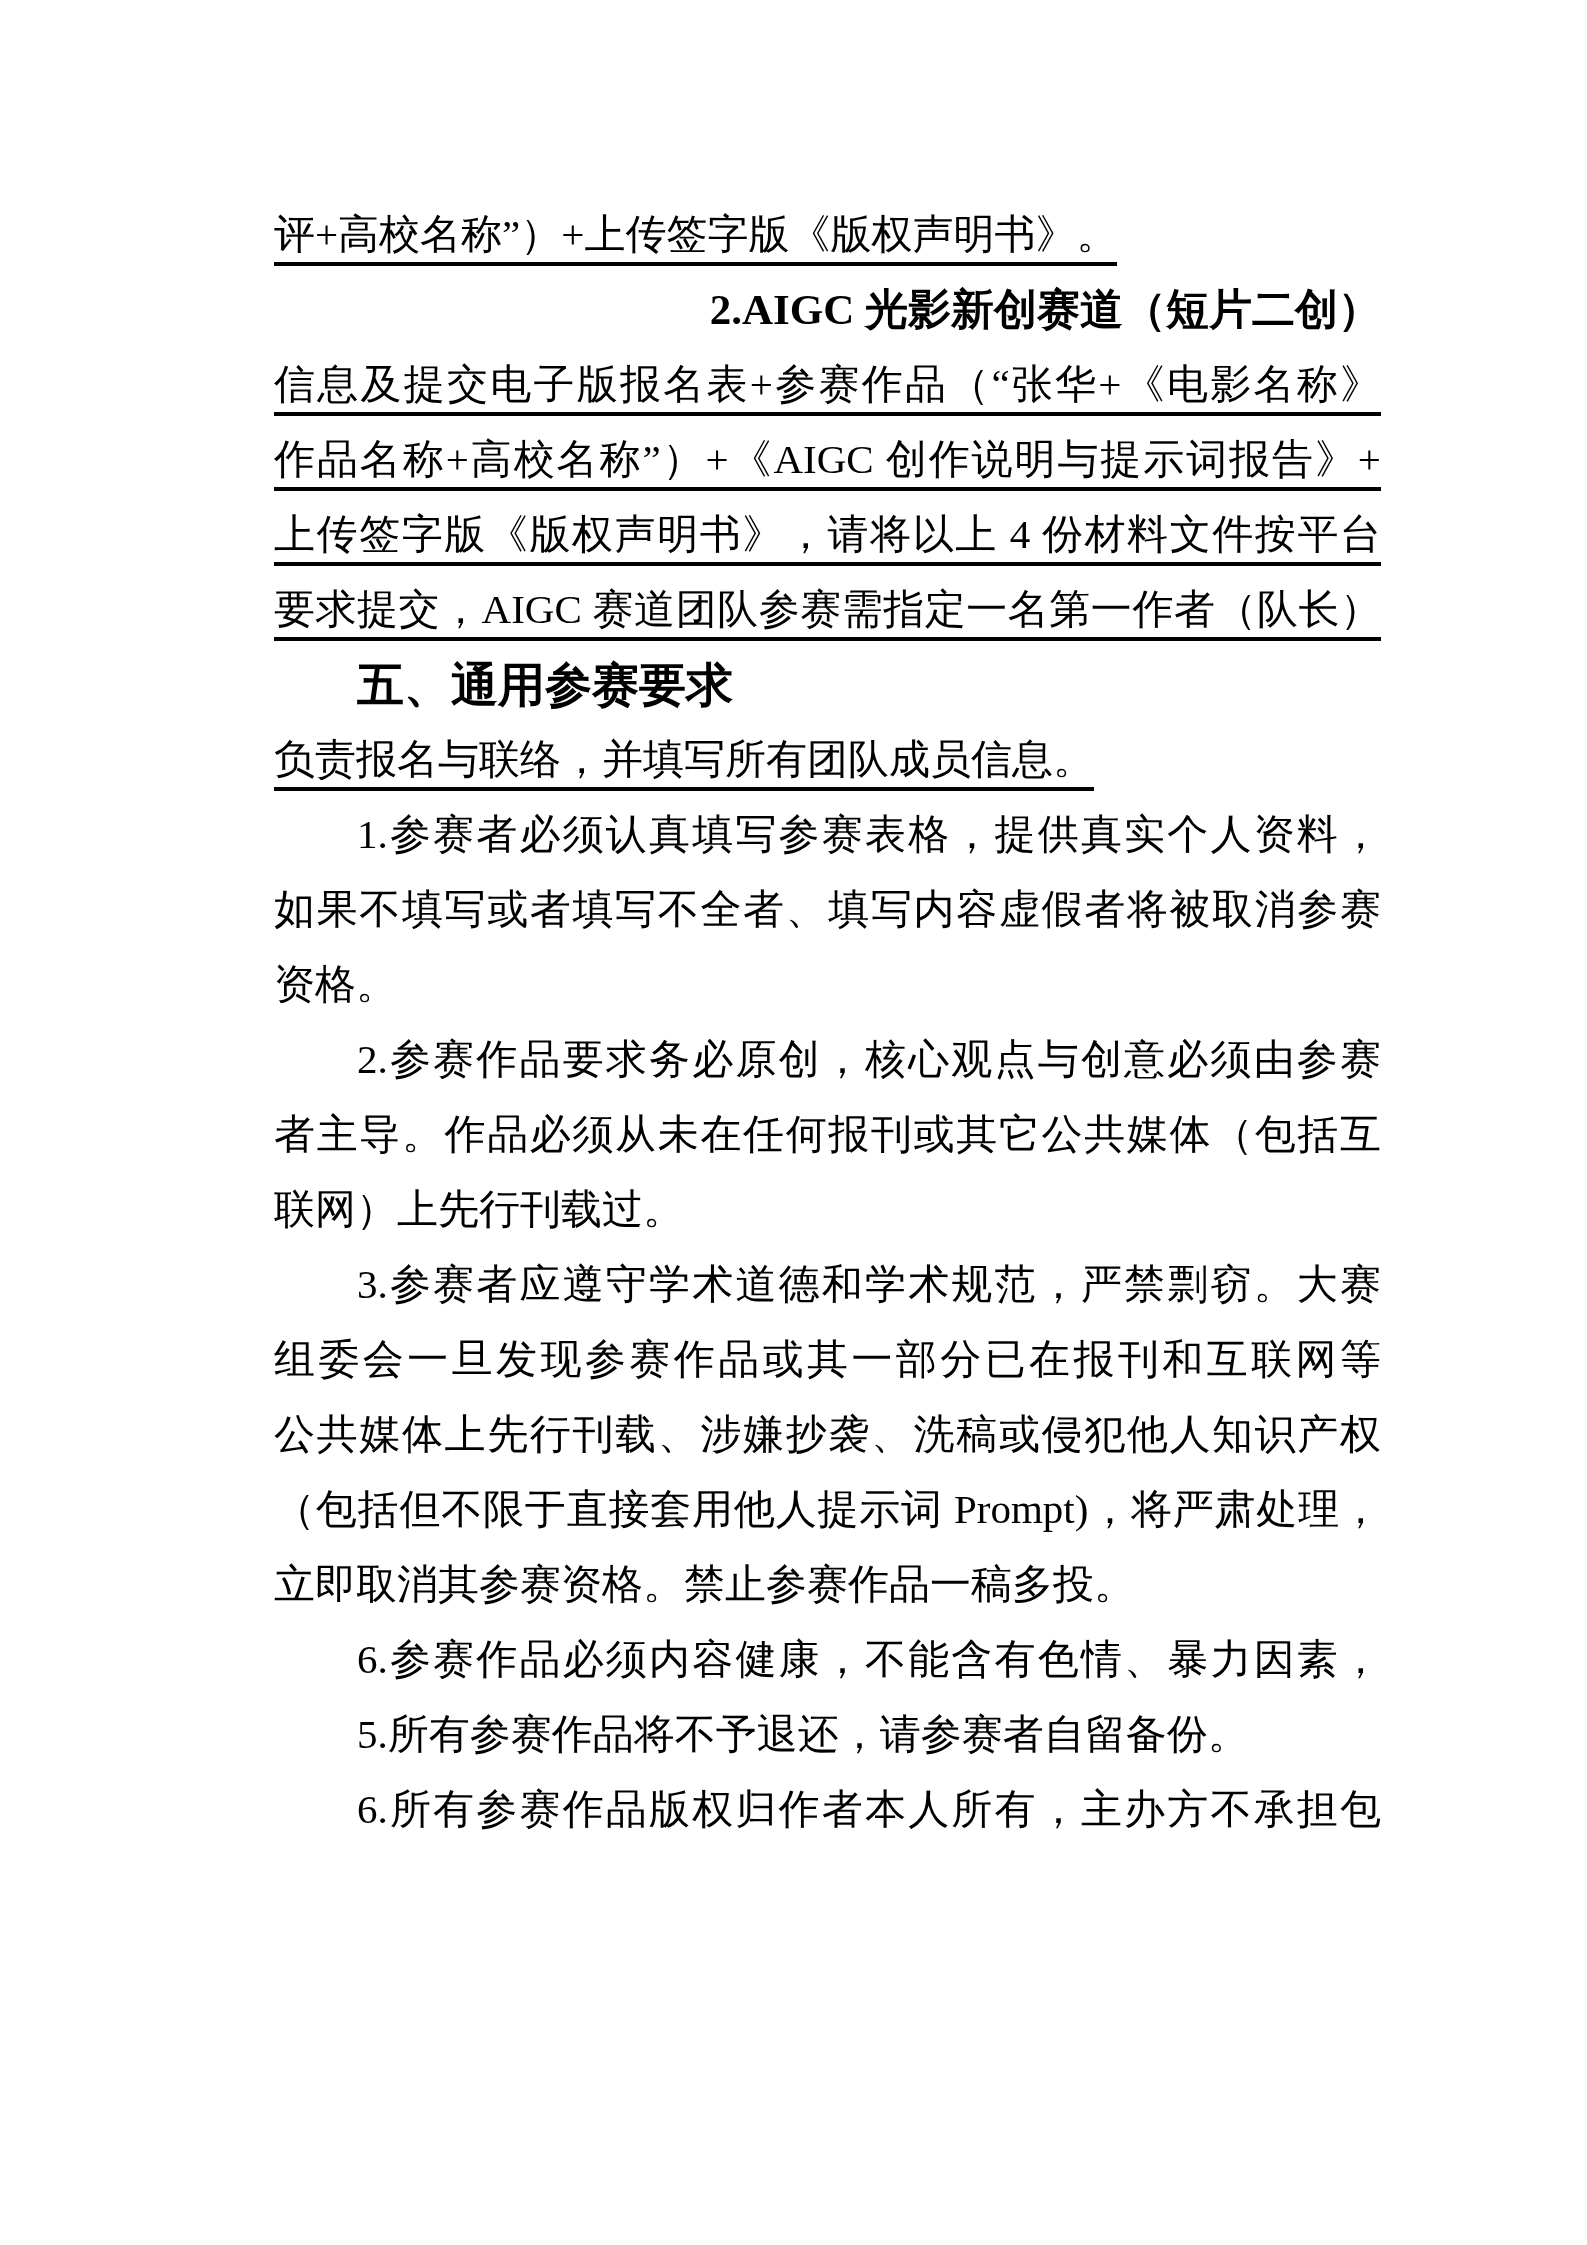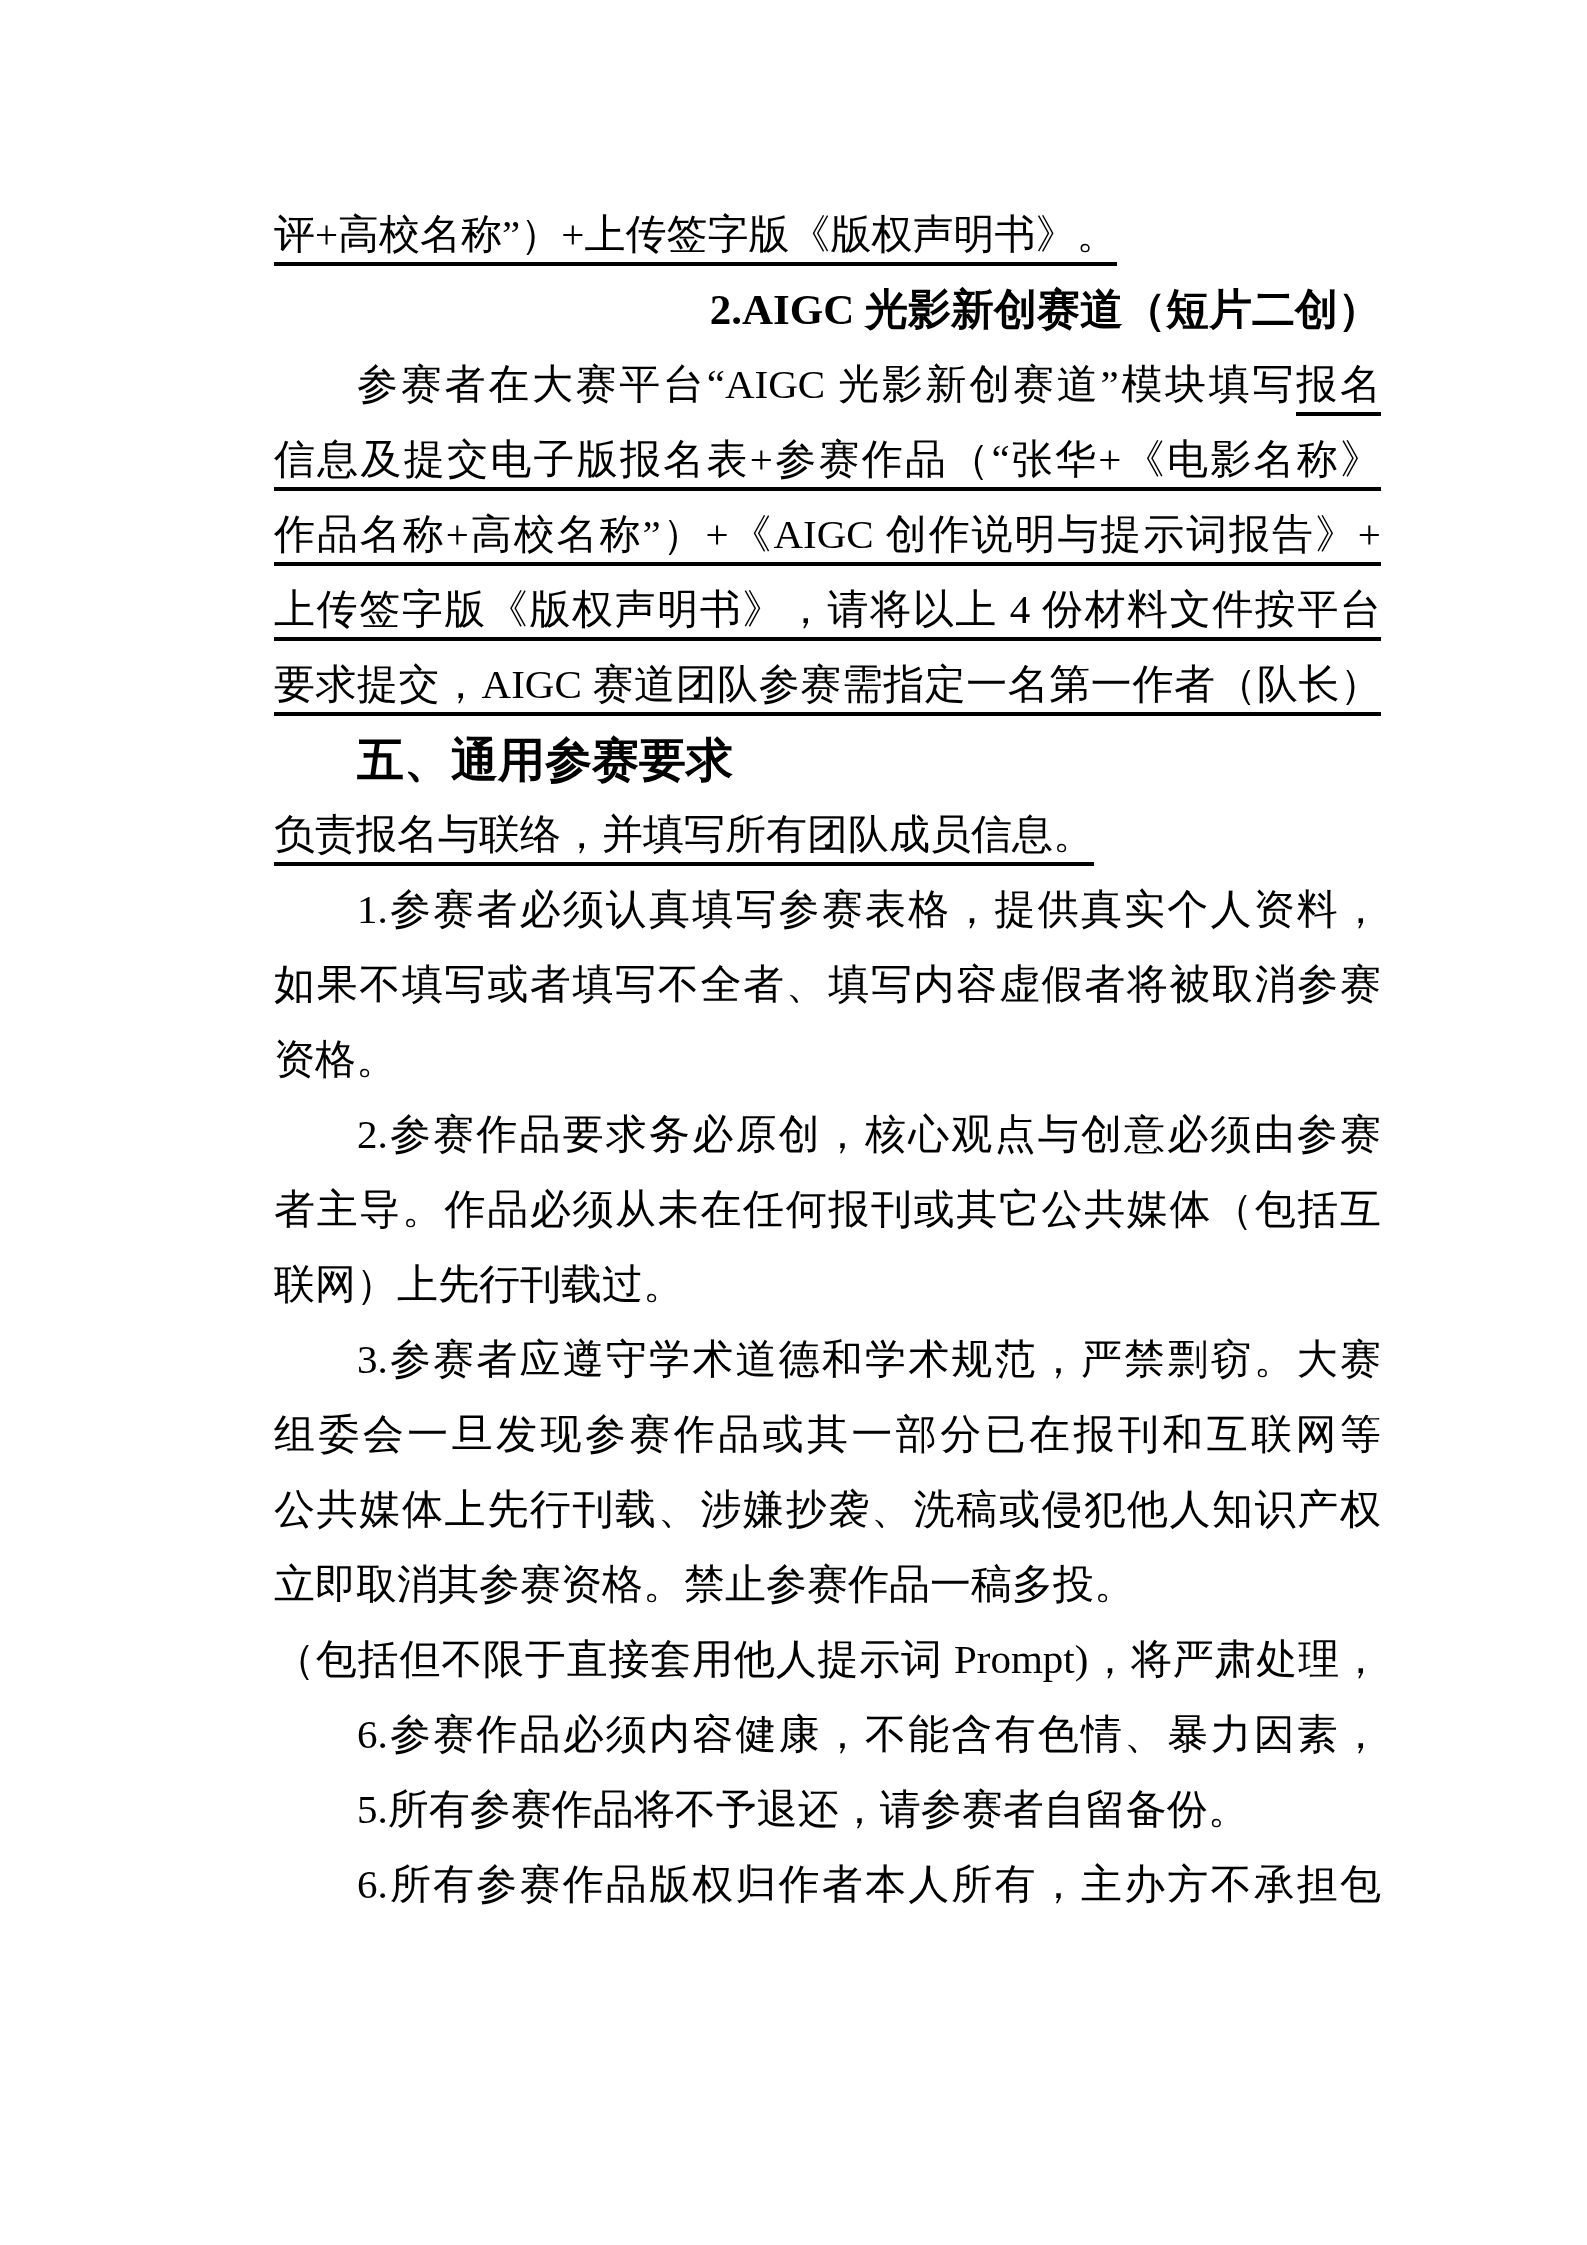--- a/index.html
+++ b/index.html
@@ -53,35 +53,34 @@
     padding-bottom: 5px;
   }
 </style>
 </head>
 <body>
 
 <div class="page">
   <div class="content" id="doc-body">
       <div class="line body"><span class="u">评+高校名称”）+上传签字版《版权声明书》。</span></div>
       <div class="line subheading indent"><span class="">2.AIGC 光影新创赛道（短片二创）</span></div>
-      <div class="line body indent fill"><span class="">参赛者在大赛平台“AIGC 光影新创赛道”模块填写</span><span class="u">报名</span></div>
       <div class="line body fill"><span class="u">信息及提交电子版报名表+参赛作品（“张华+《电影名称》</span></div>
       <div class="line body fill"><span class="u">作品名称+高校名称”）+《AIGC 创作说明与提示词报告》+</span></div>
       <div class="line body fill"><span class="u">上传签字版《版权声明书》，请将以上 4 份材料文件按平台</span></div>
       <div class="line body fill"><span class="u">要求提交，AIGC 赛道团队参赛需指定一名第一作者（队长）</span></div>
       <div class="line heading indent"><span class="">五、通用参赛要求</span></div>
       <div class="line body"><span class="u">负责报名与联络，并填写所有团队成员信息。</span></div>
       <div class="line body indent fill"><span class="">1.参赛者必须认真填写参赛表格，提供真实个人资料，</span></div>
       <div class="line body fill"><span class="">如果不填写或者填写不全者、填写内容虚假者将被取消参赛</span></div>
       <div class="line body"><span class="">资格。</span></div>
       <div class="line body indent fill"><span class="">2.参赛作品要求务必原创，核心观点与创意必须由参赛</span></div>
       <div class="line body fill"><span class="">者主导。作品必须从未在任何报刊或其它公共媒体（包括互</span></div>
       <div class="line body"><span class="">联网）上先行刊载过。</span></div>
       <div class="line body indent fill"><span class="">3.参赛者应遵守学术道德和学术规范，严禁剽窃。大赛</span></div>
       <div class="line body fill"><span class="">组委会一旦发现参赛作品或其一部分已在报刊和互联网等</span></div>
       <div class="line body fill"><span class="">公共媒体上先行刊载、涉嫌抄袭、洗稿或侵犯他人知识产权</span></div>
+      <div class="line body fill"><span class="">（包括但不限于直接套用他人提示词 Prompt)，将严肃处理，</span></div>
       <div class="line body"><span class="">立即取消其参赛资格。禁止参赛作品一稿多投。</span></div>
-      <div class="line body fill"><span class="">（包括但不限于直接套用他人提示词 Prompt)，将严肃处理，</span></div>
       <div class="line body indent fill"><span class="">6.参赛作品必须内容健康，不能含有色情、暴力因素，</span></div>
       <div class="line body indent"><span class="">5.所有参赛作品将不予退还，请参赛者自留备份。</span></div>
       <div class="line body indent fill"><span class="">6.所有参赛作品版权归作者本人所有，主办方不承担包</span></div>
     </div>
 </div>
 
 </body></html>

